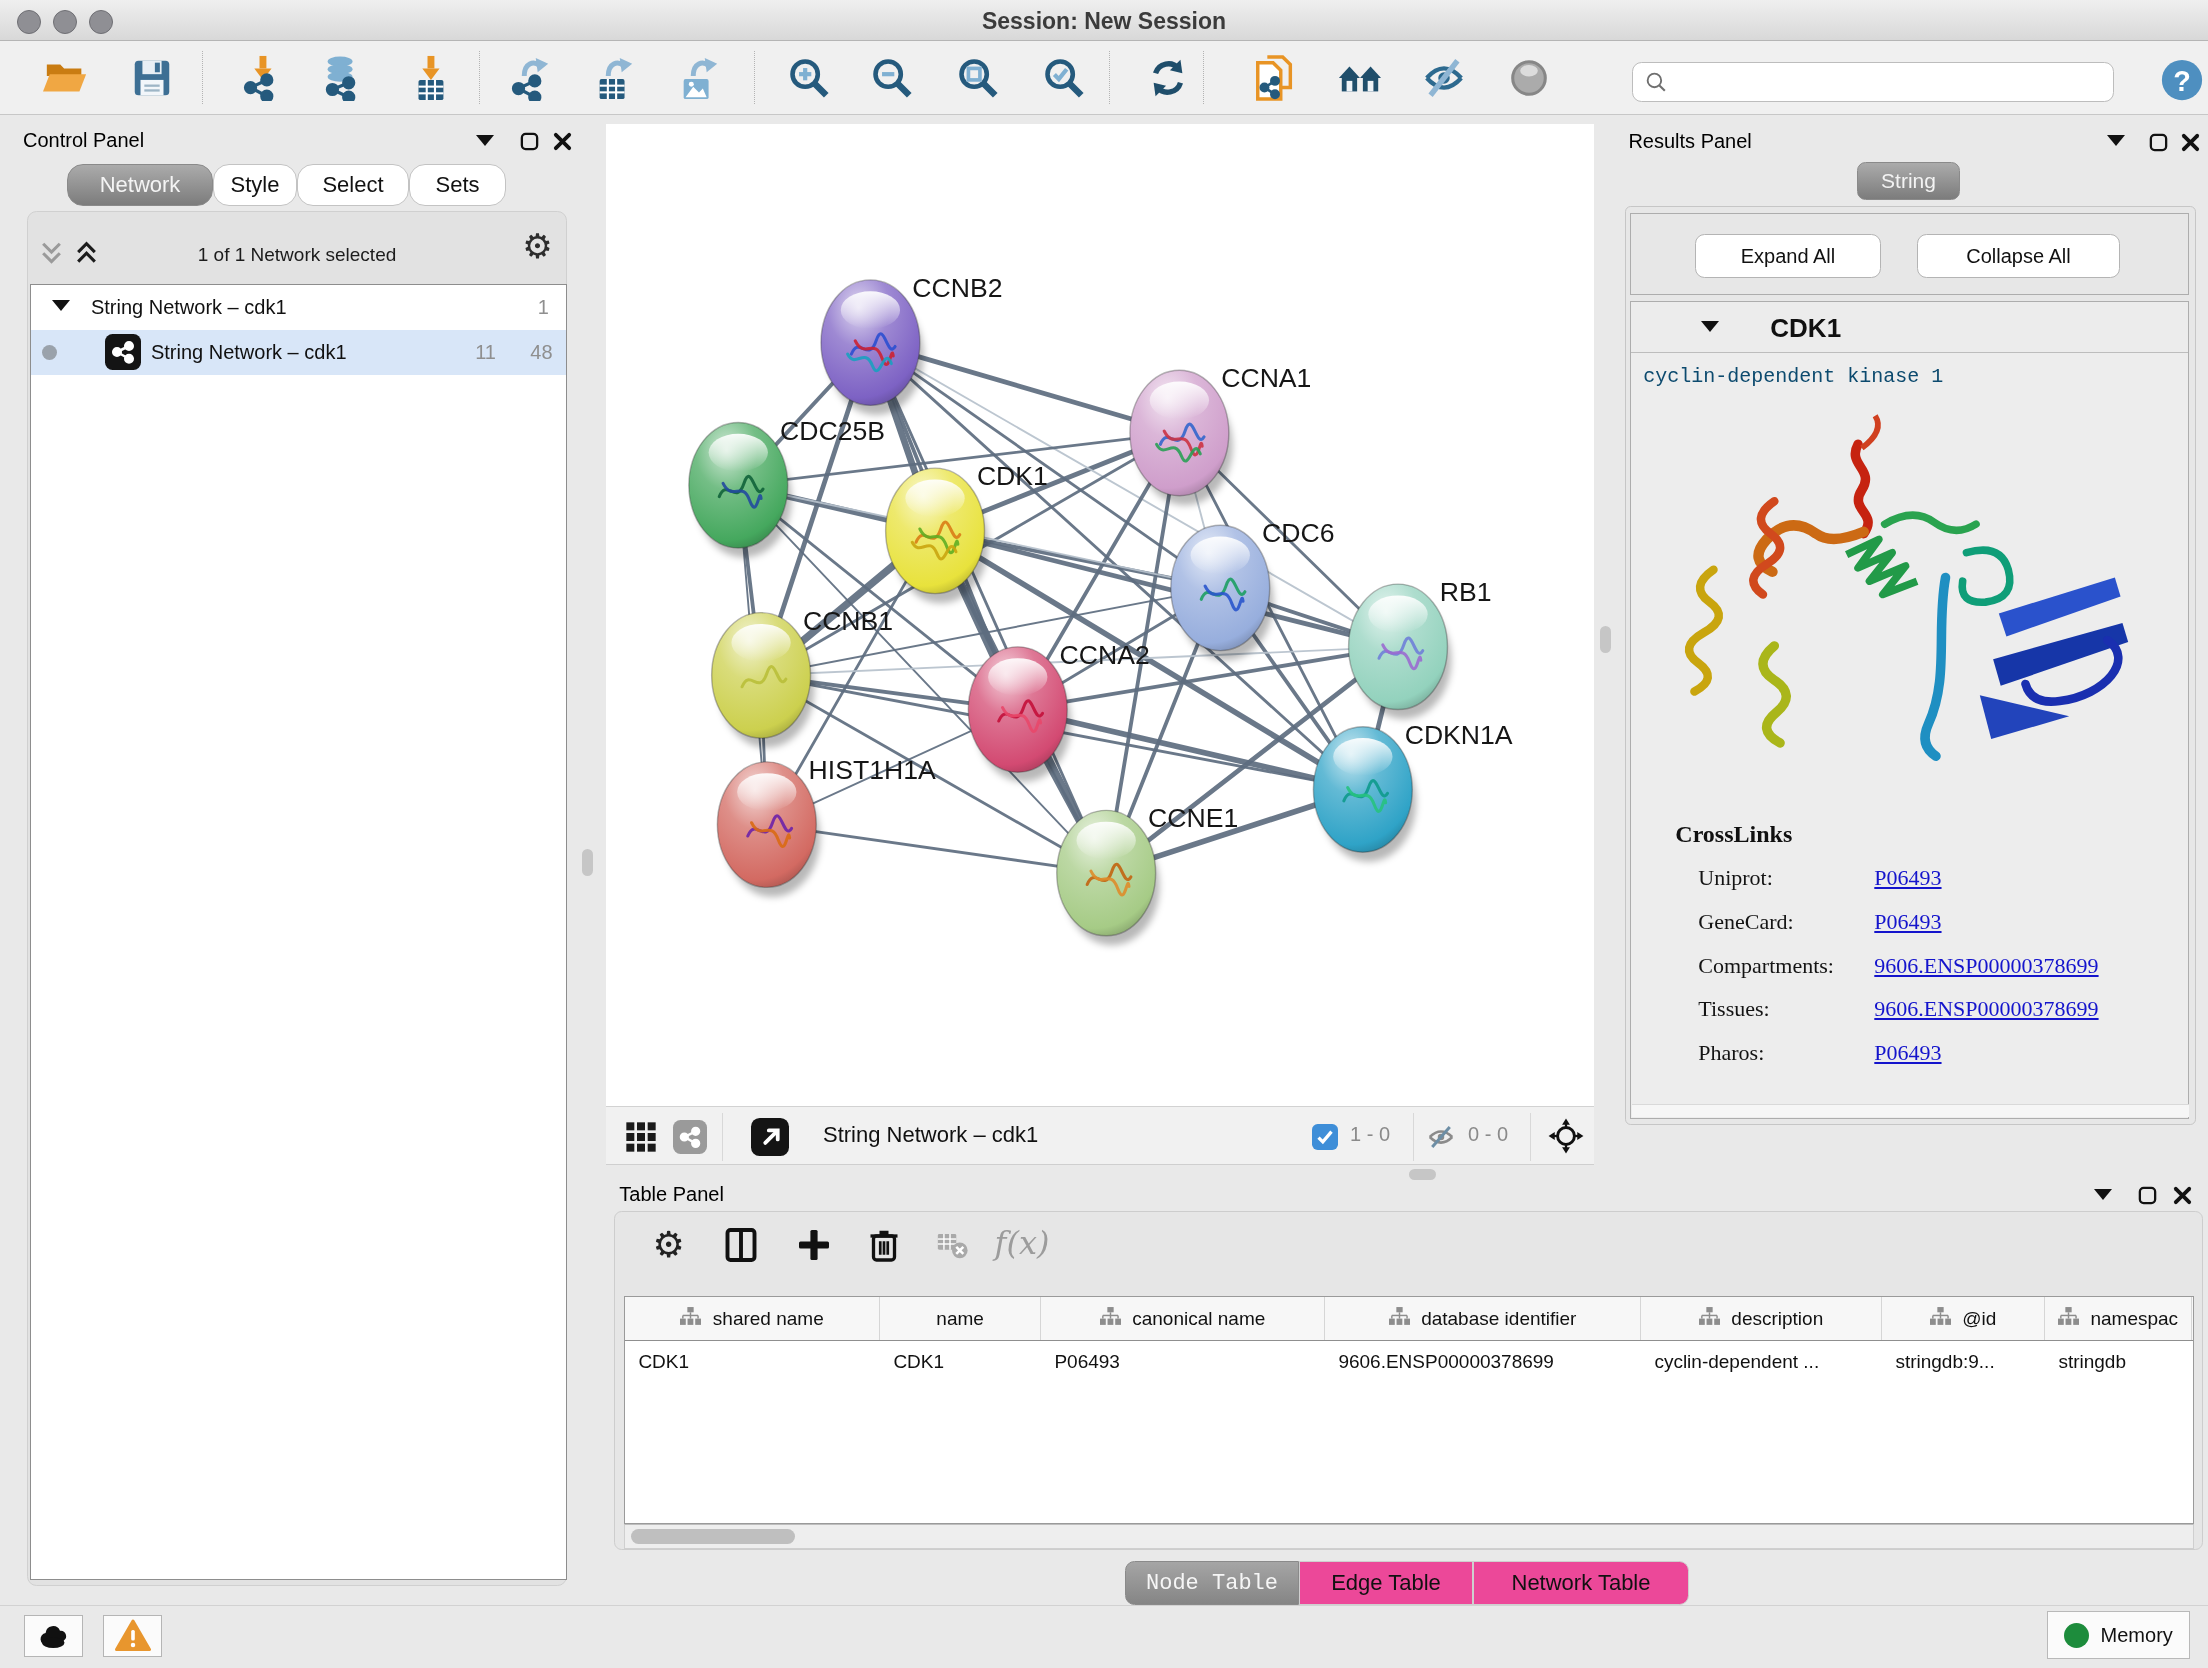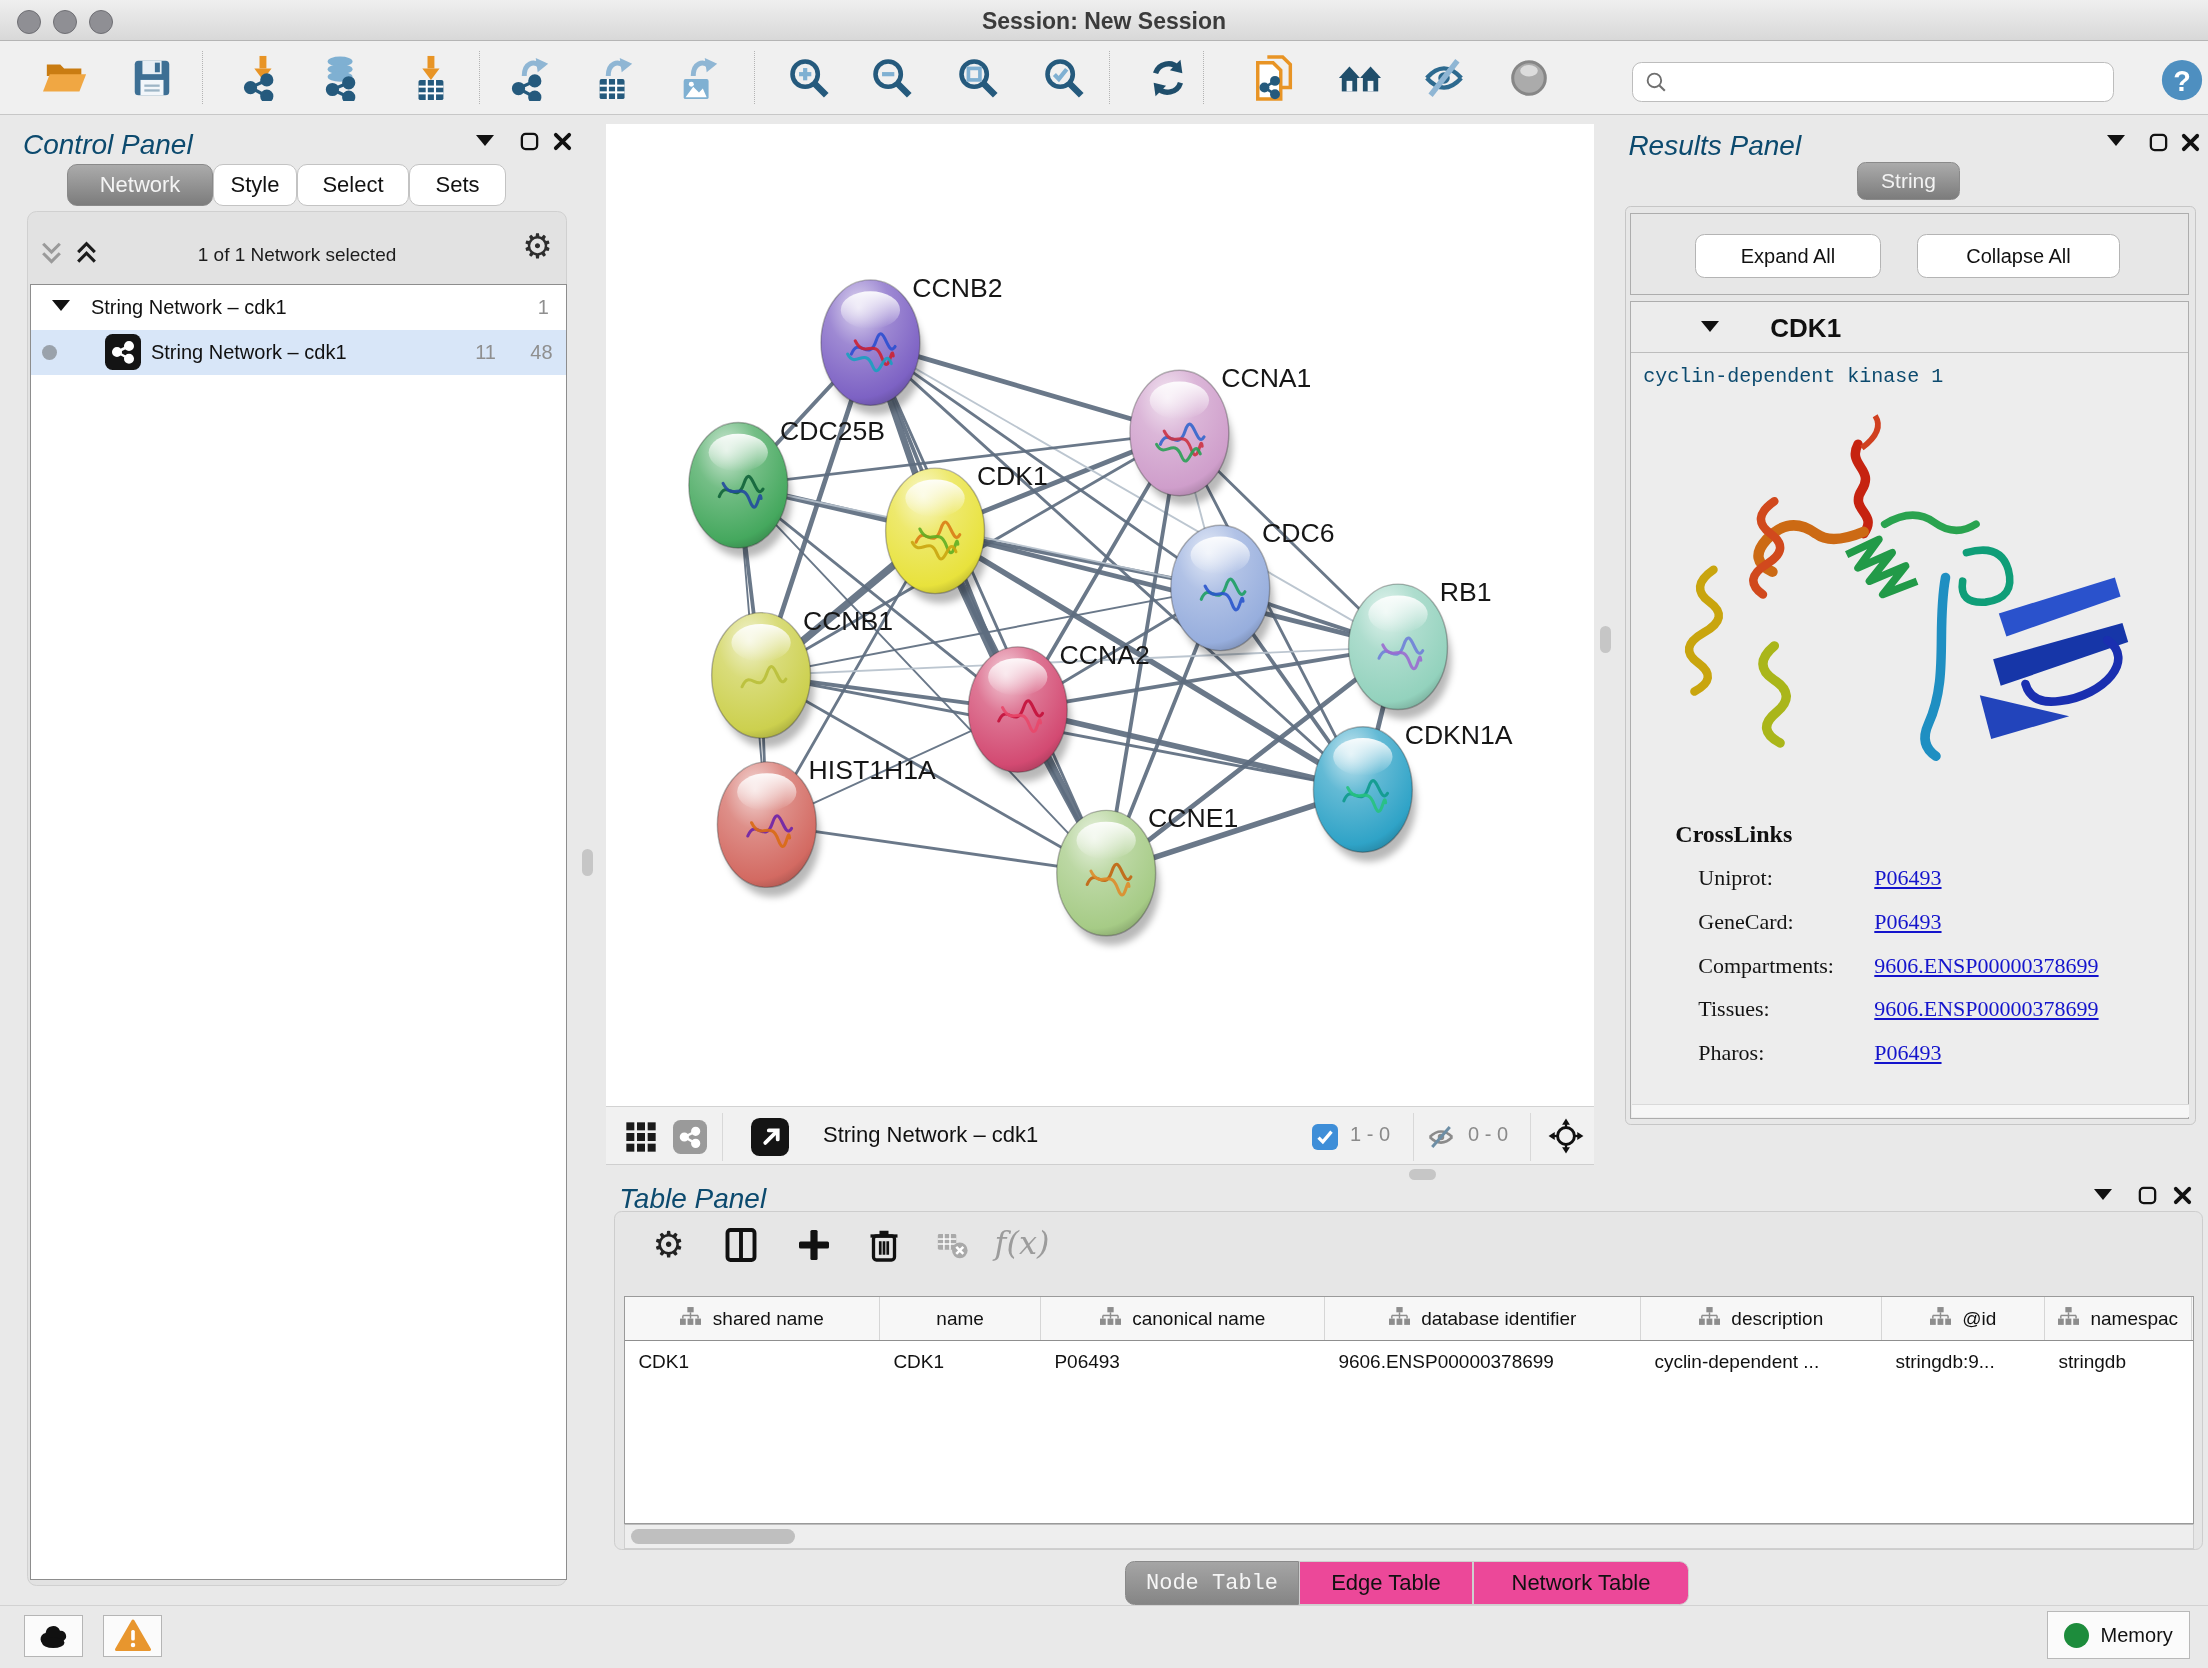--- a/index.html
+++ b/index.html
@@ -16,28 +16,28 @@
     background:#f0f0f0;border-bottom:1px solid #c7c7c7;}
   .tb-btn{position:absolute;top:14.3px;width:46px;height:46px;cursor:default;}
   .tb-btn svg{width:46px;height:46px;}
   .tb-sep{position:absolute;top:9.5px;height:53px;width:0;border-left:1.9px dotted #b3b3b3;}
   #search-box{position:absolute;left:1632px;top:21px;width:480px;height:38px;background:#fff;
     border:1.9px solid #bdbdbd;border-radius:9.5px;}
   #search-box svg{position:absolute;left:11.4px;top:6.7px;width:25px;height:25px;}
   #search-input{position:absolute;left:46px;top:1.9px;width:418px;height:30px;border:none;outline:none;
     font-size:19px;background:transparent;}
   
-  .panel-title{font-size:28px;color:#0c4a6e;font-style:italic;}
+  .panel-title{font-size:20px;color:#000000;}
   .tri-down{width:0;height:0;border-left:9.5px solid transparent;border-right:9.5px solid transparent;
     border-top:11.4px solid #111;}
   .float-ico svg,.close-ico svg{width:21px;height:21px;}
   
   #cp-title{position:absolute;left:23px;top:129px;}
   .cp-hico{position:absolute;top:135px;}
-  .cp-tab{position:absolute;top:164px;height:42px;border:1px solid #c3c3c3;border-radius:10px;
+  .cp-tab{position:absolute;top:164px;height:42px;border:1px solid #c3c3c3;border-radius:16px;
     background:#fff;color:#111;font-size:22px;display:flex;align-items:center;justify-content:center;
     box-sizing:border-box;}
   .cp-tab.selected{background:linear-gradient(#ababab,#7c7c7c);color:#f4f4f4;border-color:#8a8a8a;}
   #cp-toolbox{position:absolute;left:27px;top:211px;width:540px;height:1375px;background:#e2e2e2;
     border:1px solid #d0d0d0;border-radius:9.5px;box-sizing:border-box;}
   #cp-status{position:absolute;left:0;top:32px;width:100%;text-align:center;font-size:19px;color:#1c1c1c;}
   #cp-chev-dn{position:absolute;left:11.4px;top:27px;}
   #cp-chev-up{position:absolute;left:46px;top:27px;}
   #cp-gear{position:absolute;right:13.3px;top:17px;font-family:"DejaVu Sans",sans-serif;
     font-size:34px;color:#2d2d2d;line-height:1;}

